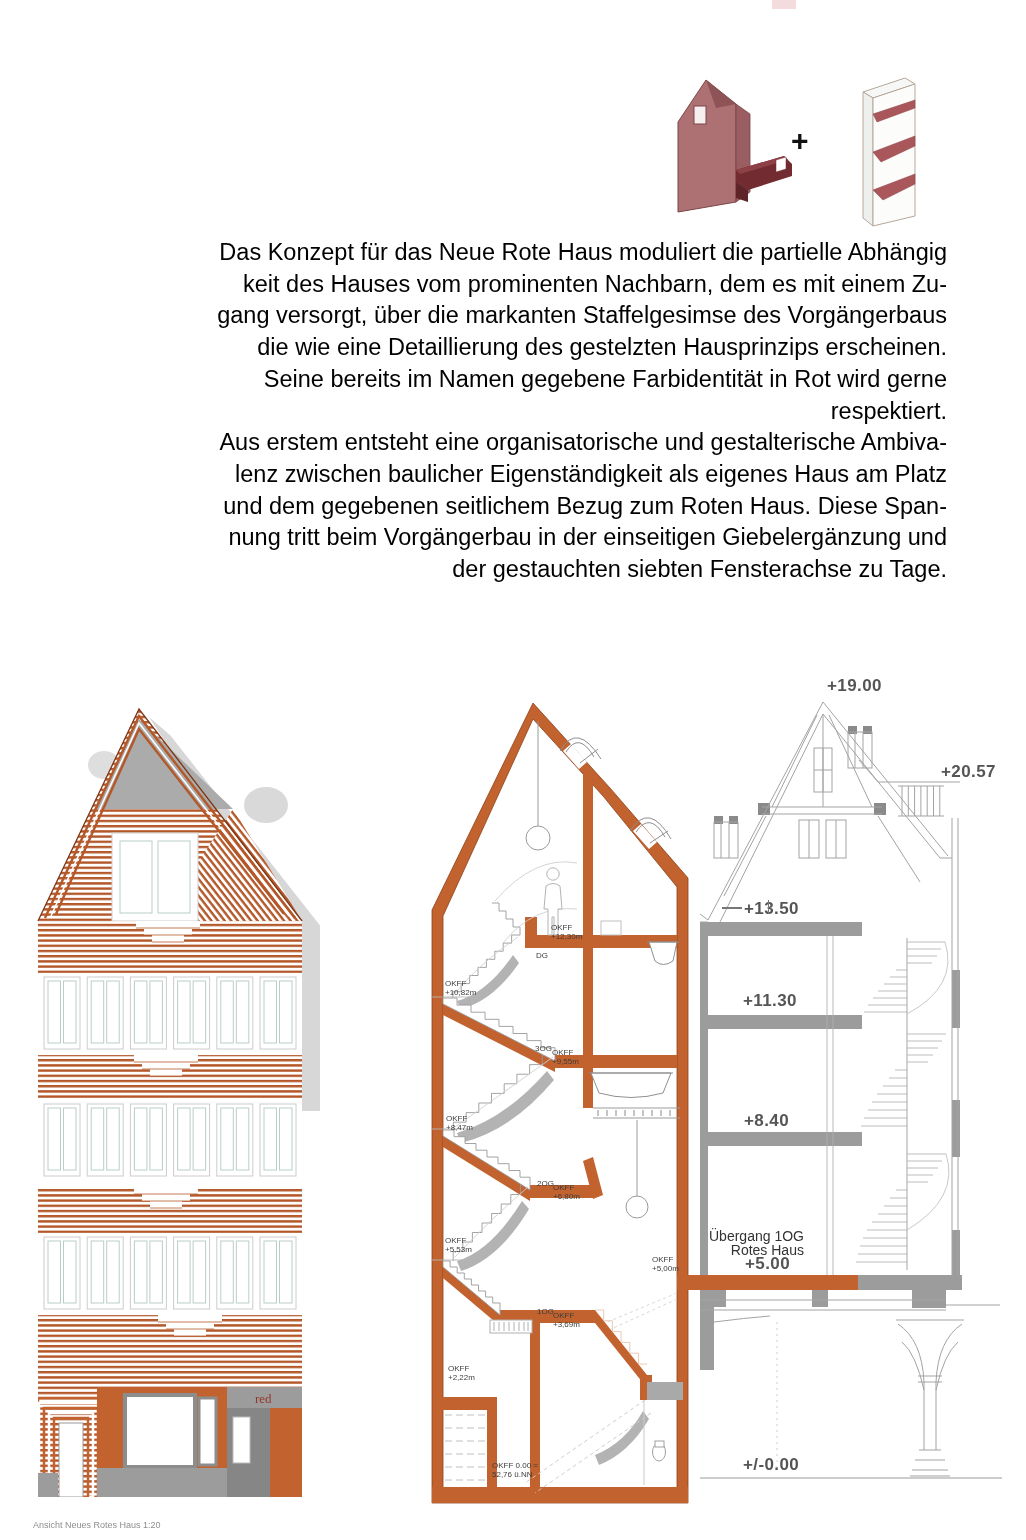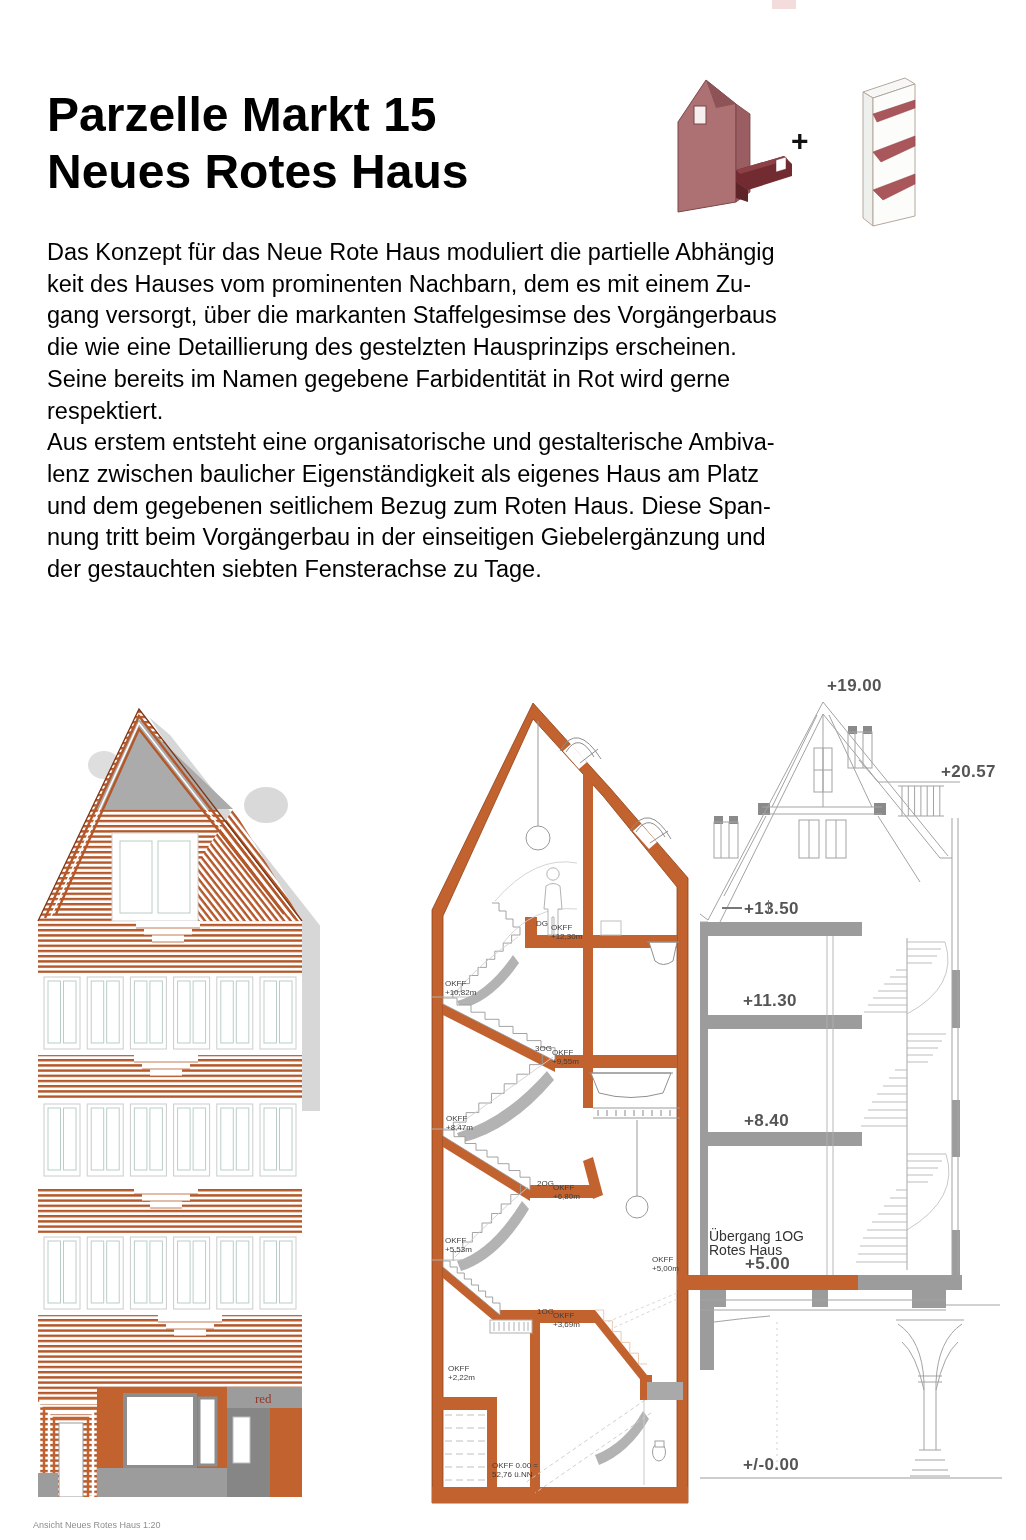--- a/index.html
+++ b/index.html
@@ -1,42 +1,38 @@
 <!DOCTYPE html>
 <html><head>
 <meta charset="utf-8">
 <style>
   html,body{margin:0;padding:0;background:#fff;}
   .page{position:relative;width:1026px;height:1540px;background:#fff;overflow:hidden;
         font-family:"Liberation Sans",sans-serif;color:#000;}
   .title{position:absolute;left:47px;top:86px;font-size:48px;font-weight:bold;line-height:57px;}
   .concept{position:absolute;left:47px;top:237px;width:900px;font-size:23.5px;line-height:31.7px;}
-  .pre{white-space:pre-line;}
+  .pre{white-space:pre-line;text-align:right;}
   .plus{position:absolute;left:791px;top:124px;font-size:30px;font-weight:bold;color:#111;}
   .lbl{position:absolute;white-space:pre-line;}
   .s-lbl{font-size:8px;line-height:9px;color:#3d3d3d;}
   .r-lbl{font-size:17px;line-height:15px;color:#555;letter-spacing:.4px;font-weight:bold;}
   .ueber{font-size:14px;line-height:13.5px;color:#333;}
   .caption{position:absolute;left:33px;top:1496px;font-size:9px;color:#8e8e8e;margin-top:24px;}
   .red-lbl{position:absolute;left:255px;top:1391px;font-size:13px;color:#93382a;font-family:"Liberation Serif",serif;}
   .tick{position:absolute;background:#777;}
   svg{position:absolute;}
   .smudge{position:absolute;left:772px;top:0;width:24px;height:9px;background:#f4dcdc;}
 </style>
 </head>
 <body>
 
 <div class="page">
 
   <div class="smudge"></div>
 
-  <div class="title">
-    <div>Parzelle Markt 15</div>
-    <div>Neues Rotes Haus</div>
-  </div>
 
   <svg style="left:672px;top:74px" width="130" height="145" viewBox="0 0 130 145">
     <polygon points="6,48 34,6 64,30 64,128 6,138" fill="#ad7174" stroke="#7a4548" stroke-width="1"></polygon>
     <polygon points="34,6 64,30 44,34" fill="#8d5356"></polygon>
     <polygon points="64,30 78,40 78,118 64,128" fill="#9a5e62" stroke="#7a4548" stroke-width="0.8"></polygon>
     <rect x="22" y="32" width="12" height="18" fill="#f5f0ef" stroke="#7a4548"></rect>
     <polygon points="64,96 112,82 120,90 120,102 76,116 64,108" fill="#722b30"></polygon>
     <polygon points="64,96 112,82 116,86 68,100" fill="#8d4046"></polygon>
     <polygon points="104,86 114,83 114,95 104,98" fill="#fff" stroke="#722b30" stroke-width="0.5"></polygon>
     <polygon points="64,108 76,116 76,128 64,124" fill="#5f2427"></polygon>
@@ -325,21 +321,21 @@
 
     <g>
       <rect x="65" y="625" width="42" height="13" fill="#fff" stroke="#b0b0b0"></rect>
       <path d="M69,627 V636 M74,627 V636 M79,627 V636 M84,627 V636 M89,627 V636 M94,627 V636 M99,627 V636 M103,627 V636" stroke="#b0b0b0" fill="none"></path>
       <path d="M168,413 H255 M168,423 H255" stroke="#9a9a9a" fill="none"></path>
       <path d="M173,415 V421 M182,415 V421 M191,415 V421 M200,415 V421 M209,415 V421 M218,415 V421 M227,415 V421 M236,415 V421 M245,415 V421" stroke="#8a8a8a" fill="none"></path>
       <path d="M20,720 H60 M20,733 H60 M20,746 H60 M20,759 H60 M20,772 H60 M20,785 H60" stroke="#c0c0c0" stroke-dasharray="7,4" fill="none"></path>
     </g>
   </svg>
 
-  <div class="lbl s-lbl" style="left:536px;top:919px">DG</div>
+  <div class="lbl s-lbl" style="left:536px;top:951px">DG</div>
   <div class="lbl s-lbl" style="left:551px;top:923px">OKFF
 +12,30m</div>
   <div class="lbl s-lbl" style="left:445px;top:979px">OKFF
 +10,82m</div>
   <div class="lbl s-lbl" style="left:535px;top:1044px">3OG</div>
   <div class="lbl s-lbl" style="left:552px;top:1048px">OKFF
 +9,55m</div>
   <div class="lbl s-lbl" style="left:446px;top:1114px">OKFF
 +8,47m</div>
   <div class="lbl s-lbl" style="left:537px;top:1179px">2OG</div>

